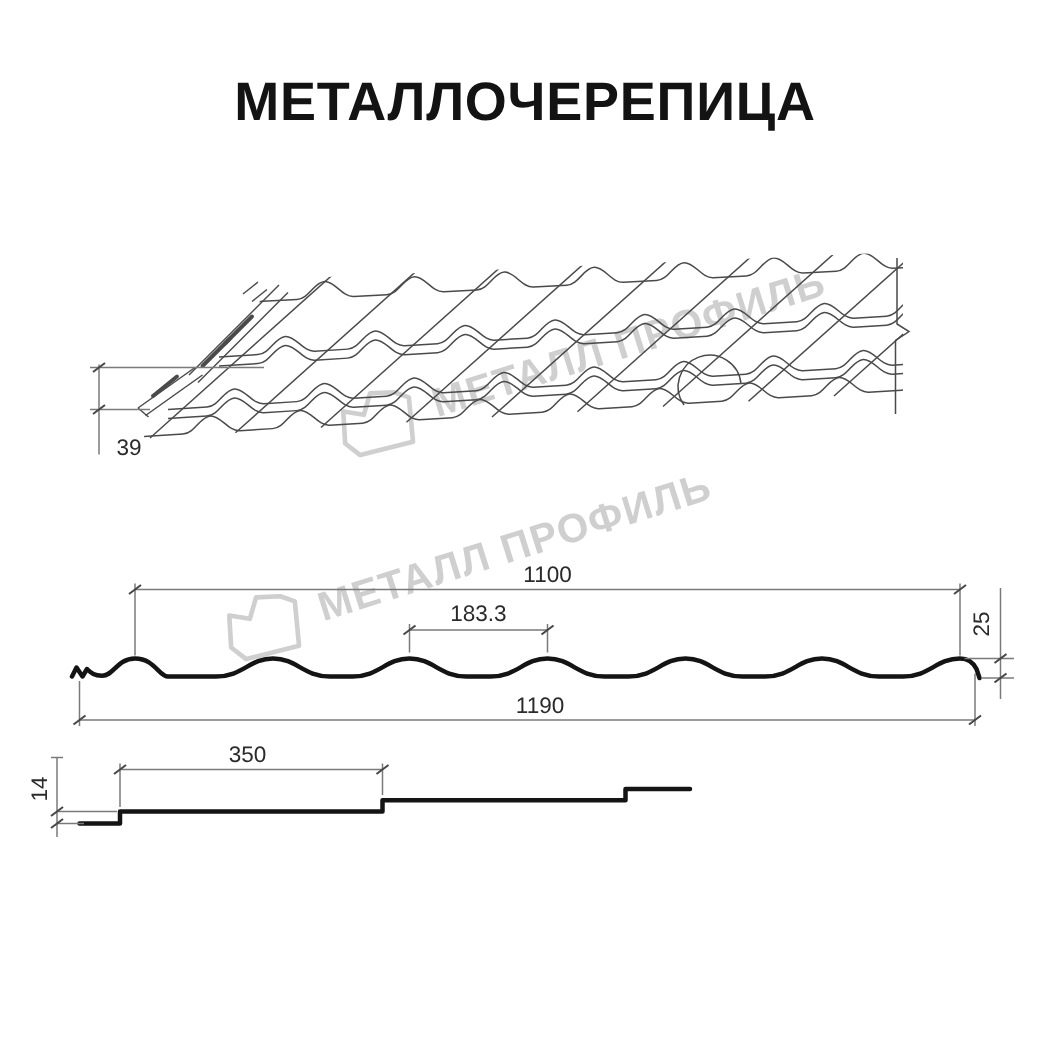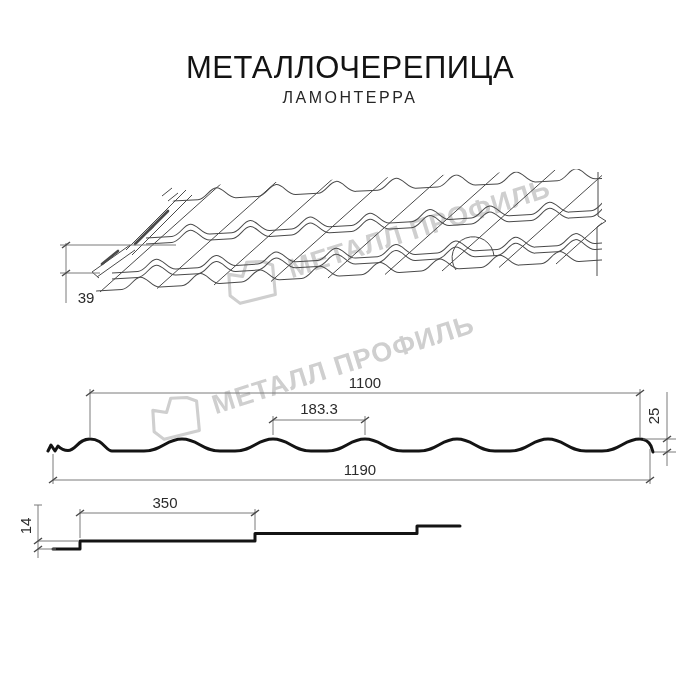--- a/index.html
+++ b/index.html
@@ -2,21 +2,21 @@
 <html><head>
 <meta charset="utf-8">
 <style>
   html,body{margin:0;padding:0;}
   body{
     width:700px;height:700px;position:relative;background:#ffffff;
     font-family:"Liberation Sans",sans-serif;overflow:hidden;
   }
   .header{position:absolute;top:50px;left:0;width:700px;text-align:center;}
   .title{
-    margin:0;font-size:31px;font-weight:400;letter-spacing:.5px;color:#131313;
+    margin:0;font-size:36px;font-weight:700;letter-spacing:.5px;color:#131313;
     font-family:"Liberation Sans",sans-serif;line-height:36px;
   }
   .subtitle{
     margin-top:3px;font-size:16px;font-weight:400;letter-spacing:2.5px;color:#262626;
   }
   .wm{
     position:absolute;display:flex;align-items:center;gap:10px;
     color:#cfcfcf;font-weight:bold;font-size:27px;letter-spacing:1px;
     transform-origin:0 50%;white-space:nowrap;z-index:1;user-select:none;
   }
@@ -29,21 +29,20 @@
   .tick{stroke:#474747;stroke-width:1.4;fill:none;}
   .thick{stroke:#141414;stroke-width:3;fill:none;stroke-linejoin:round;stroke-linecap:round;}
   .slot{stroke:#4a4a4a;stroke-width:2.6;stroke-linecap:round;fill:none;}
   .dim-text{font-family:"Liberation Sans",sans-serif;font-size:15px;fill:#2b2b2b;text-anchor:middle;}
 </style>
 </head>
 <body>
 
 <div class="header">
   <h1 class="title">МЕТАЛЛОЧЕРЕПИЦА</h1>
-  <div class="subtitle">ЛАМОНТЕРРА</div>
 </div>
 
 <div class="wm wm1">
   <svg class="wm-logo" viewBox="0 0 56 42">
     <path d="M4,28 L9,8 L21,14 L29,2 L44,6 L52,12 L46,40 L11,38 Z" fill="none" stroke="currentColor" stroke-width="3" stroke-linejoin="round"></path>
   </svg>
   <span>МЕТАЛЛ ПРОФИЛЬ</span>
 </div>
 <div class="wm wm2">
   <svg class="wm-logo" viewBox="0 0 56 42">

